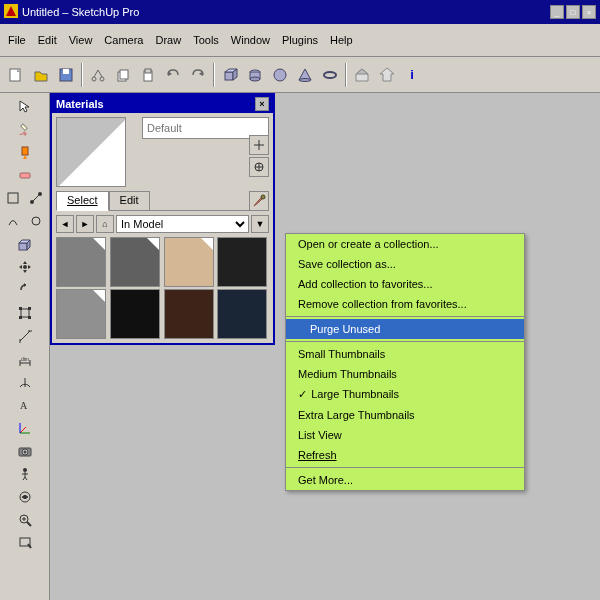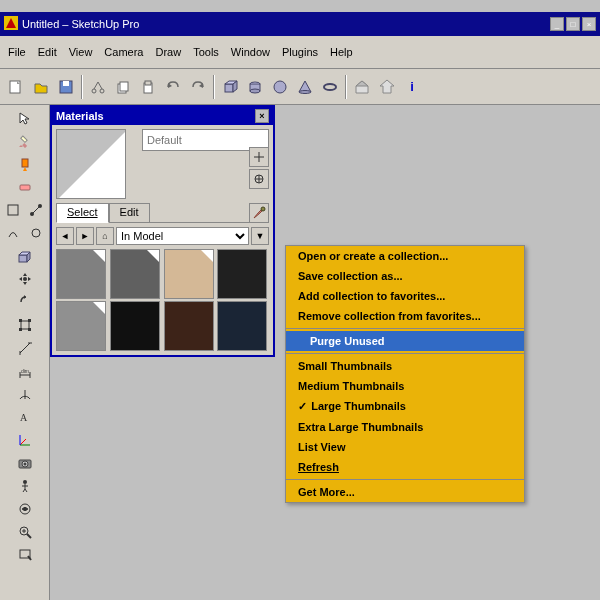--- a/index.html
+++ b/index.html
@@ -15,21 +15,20 @@
 
     
     #title-bar {
       background: #0a0a8b;
       color: white;
       height: 20px;
       display: flex;
       align-items: center;
       padding: 12px 4px;
       font-size: 11px;
-      margin-top: 12px;
     }
 
     
     #menu-bar {
       background: #d4d0c8;
       height: 20px;
       display: flex;
       align-items: center;
       padding: 16px 2px;
       border-bottom: 1px solid #888;
@@ -271,25 +270,24 @@
       border-width: 0 12px 12px 0;
       border-color: transparent white transparent transparent;
     }
 
     
     #context-menu {
       position: absolute;
       top: 140px;
       left: 235px;
       width: 240px;
-      background: #eab308;
+      background: #bef264;
       border: 1px solid #888;
       box-shadow: 2px 2px 4px rgba(0,0,0,0.3);
       z-index: 100;
-      font-weight: bold;
     }
     .ctx-item {
       padding: 4px 12px;
       cursor: pointer;
       font-size: 11px;
       white-space: nowrap;
     }
     .ctx-item.highlighted {
       background: #316ac5;
       color: white;

